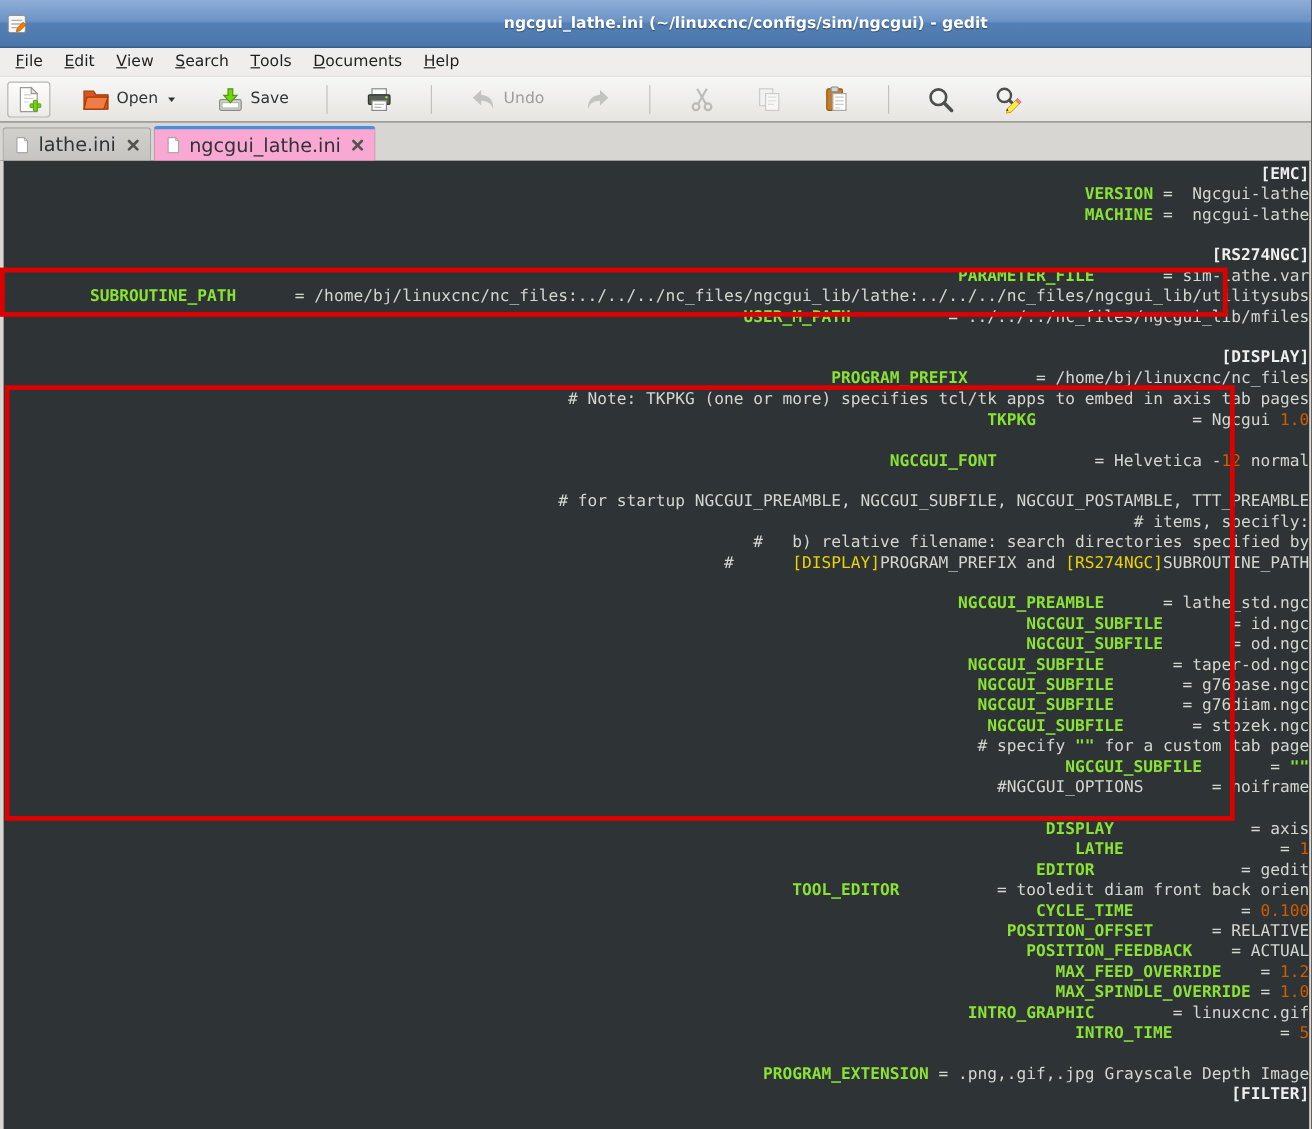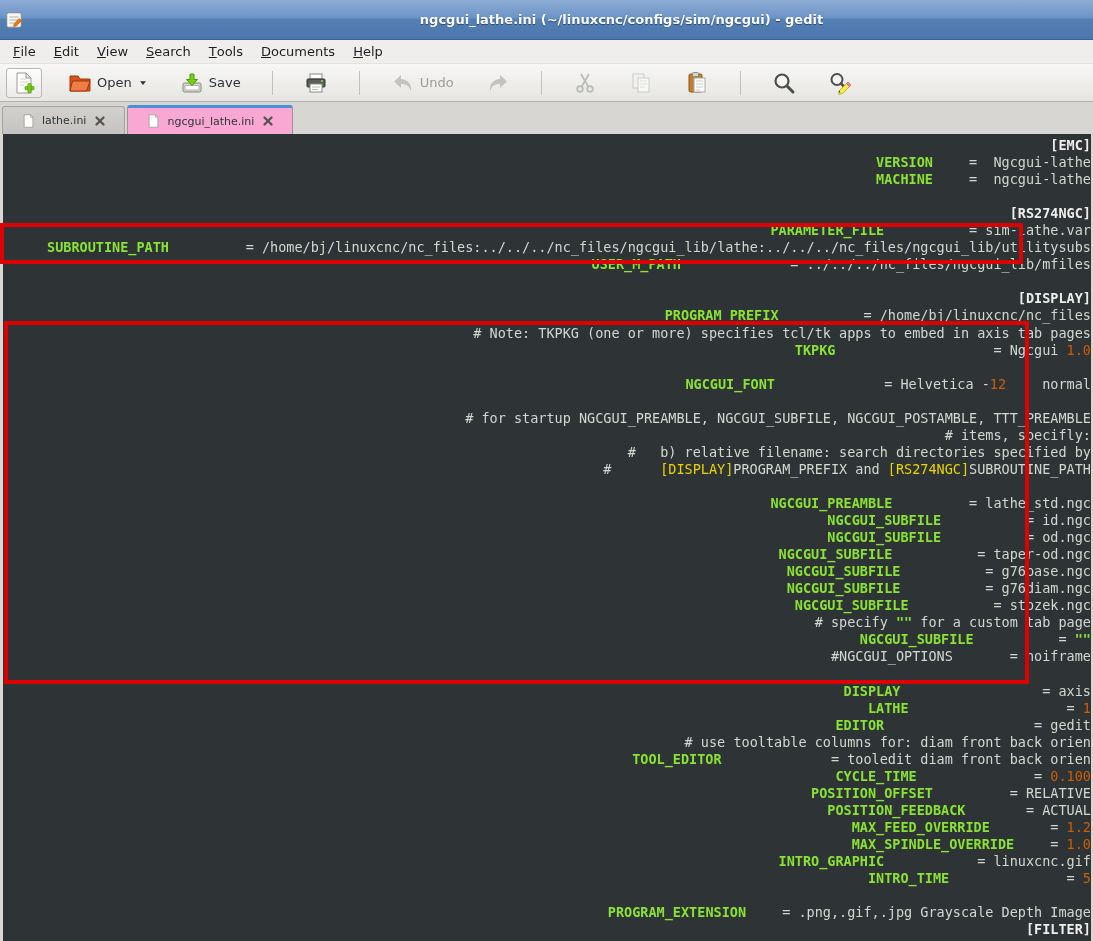--- a/index.html
+++ b/index.html
@@ -51,21 +51,21 @@
   .tb-btn.disabled .tb-icon { opacity:.85; }
   .tb-btn .chev { width:10px; height:10px; display:flex; margin-left:1px; }
   .tb-sep { width:1px; height:24px; background:#c3c1bd; margin:0 5px; }
   
   .tabstrip {
     height:32px; background:#d8d6d2;
     display:flex; align-items:flex-end; padding-left:2px; gap:2px;
   }
   .tab {
     height:28px; display:flex; align-items:center; gap:6px;
-    padding:0 18px; font-size:11px; color:#2e3436;
+    padding:0 8px; font-size:16px; color:#2e3436;
     background:linear-gradient(#d2d0cc,#c6c4c0);
     border:1px solid #a5a39f; border-bottom:none;
     border-radius:3px 3px 0 0;
   }
   .tab.active {
     background:#f9a8d4;
     border-color:#98968f;
     border-top:3px solid #4a90d9;
     height:29px;
   }
@@ -76,21 +76,21 @@
     position:relative; height:820px;
     background:var(--c-bg,#2e3436);
     border-left:3px solid #dad7d2; border-right:2px solid #dad7d2;
     padding:3px 0 0 6px;
     font-family:"DejaVu Sans Mono","Liberation Mono",monospace;
     font-size:13.5px; overflow:hidden;
   }
   .line { height:17.06px; line-height:17.06px; white-space:pre;text-align:right; }
   .seg-sec { color:var(--c-sec); font-weight:bold; }
   .seg-key { color:var(--c-key); font-weight:bold; }
-  .seg-val { color:var(--c-val);padding-left:28px; }
+  .seg-val { color:var(--c-val); }
   .seg-com { color:var(--c-com); }
   .seg-num { color:var(--c-num); }
   .seg-str { color:var(--c-str); font-weight:bold; }
   .seg-yel { color:var(--c-yel); }
   .caret {
     display:inline-block; width:2px; height:14px; margin-left:1px;
     background:var(--c-cursor); vertical-align:middle; position:relative; top:-1px;
   }
   
   .anno { position:absolute; border:4px solid #dd0000; pointer-events:none; }
@@ -298,21 +298,20 @@
       <div class="line"><span class="seg-key">NGCGUI_SUBFILE</span><span class="seg-val">       = g76base.ngc</span></div>
       <div class="line"><span class="seg-key">NGCGUI_SUBFILE</span><span class="seg-val">       = g76diam.ngc</span></div>
       <div class="line"><span class="seg-key">NGCGUI_SUBFILE</span><span class="seg-val">       = stozek.ngc</span></div>
       <div class="line"><span class="seg-com"># specify </span><span class="seg-str">""</span><span class="seg-com"> for a custom tab page</span></div>
       <div class="line"><span class="seg-key">NGCGUI_SUBFILE</span><span class="seg-val">       = </span><span class="seg-str">""</span></div>
       <div class="line"><span class="seg-com">#NGCGUI_OPTIONS       = noiframe</span></div>
       <div class="line">&nbsp;</div>
       <div class="line"><span class="seg-key">DISPLAY</span><span class="seg-val">              = axis</span></div>
       <div class="line"><span class="seg-key">LATHE</span><span class="seg-val">                = </span><span class="seg-num">1</span></div>
       <div class="line"><span class="seg-key">EDITOR</span><span class="seg-val">               = gedit</span></div>
-      <div class="line"><span class="seg-com"># use tooltable columns for: diam front back orien</span></div>
       <div class="line"><span class="seg-key">TOOL_EDITOR</span><span class="seg-val">          = tooledit diam front back orien</span></div>
       <div class="line"><span class="seg-key">CYCLE_TIME</span><span class="seg-val">           = </span><span class="seg-num">0.100</span></div>
       <div class="line"><span class="seg-key">POSITION_OFFSET</span><span class="seg-val">      = RELATIVE</span></div>
       <div class="line"><span class="seg-key">POSITION_FEEDBACK</span><span class="seg-val">    = ACTUAL</span></div>
       <div class="line"><span class="seg-key">MAX_FEED_OVERRIDE</span><span class="seg-val">    = </span><span class="seg-num">1.2</span></div>
       <div class="line"><span class="seg-key">MAX_SPINDLE_OVERRIDE</span><span class="seg-val"> = </span><span class="seg-num">1.0</span></div>
       <div class="line"><span class="seg-key">INTRO_GRAPHIC</span><span class="seg-val">        = linuxcnc.gif</span></div>
       <div class="line"><span class="seg-key">INTRO_TIME</span><span class="seg-val">           = </span><span class="seg-num">5</span></div>
       <div class="line">&nbsp;</div>
       <div class="line"><span class="seg-key">PROGRAM_EXTENSION</span><span class="seg-val"> = .png,.gif,.jpg Grayscale Depth Image</span></div>

